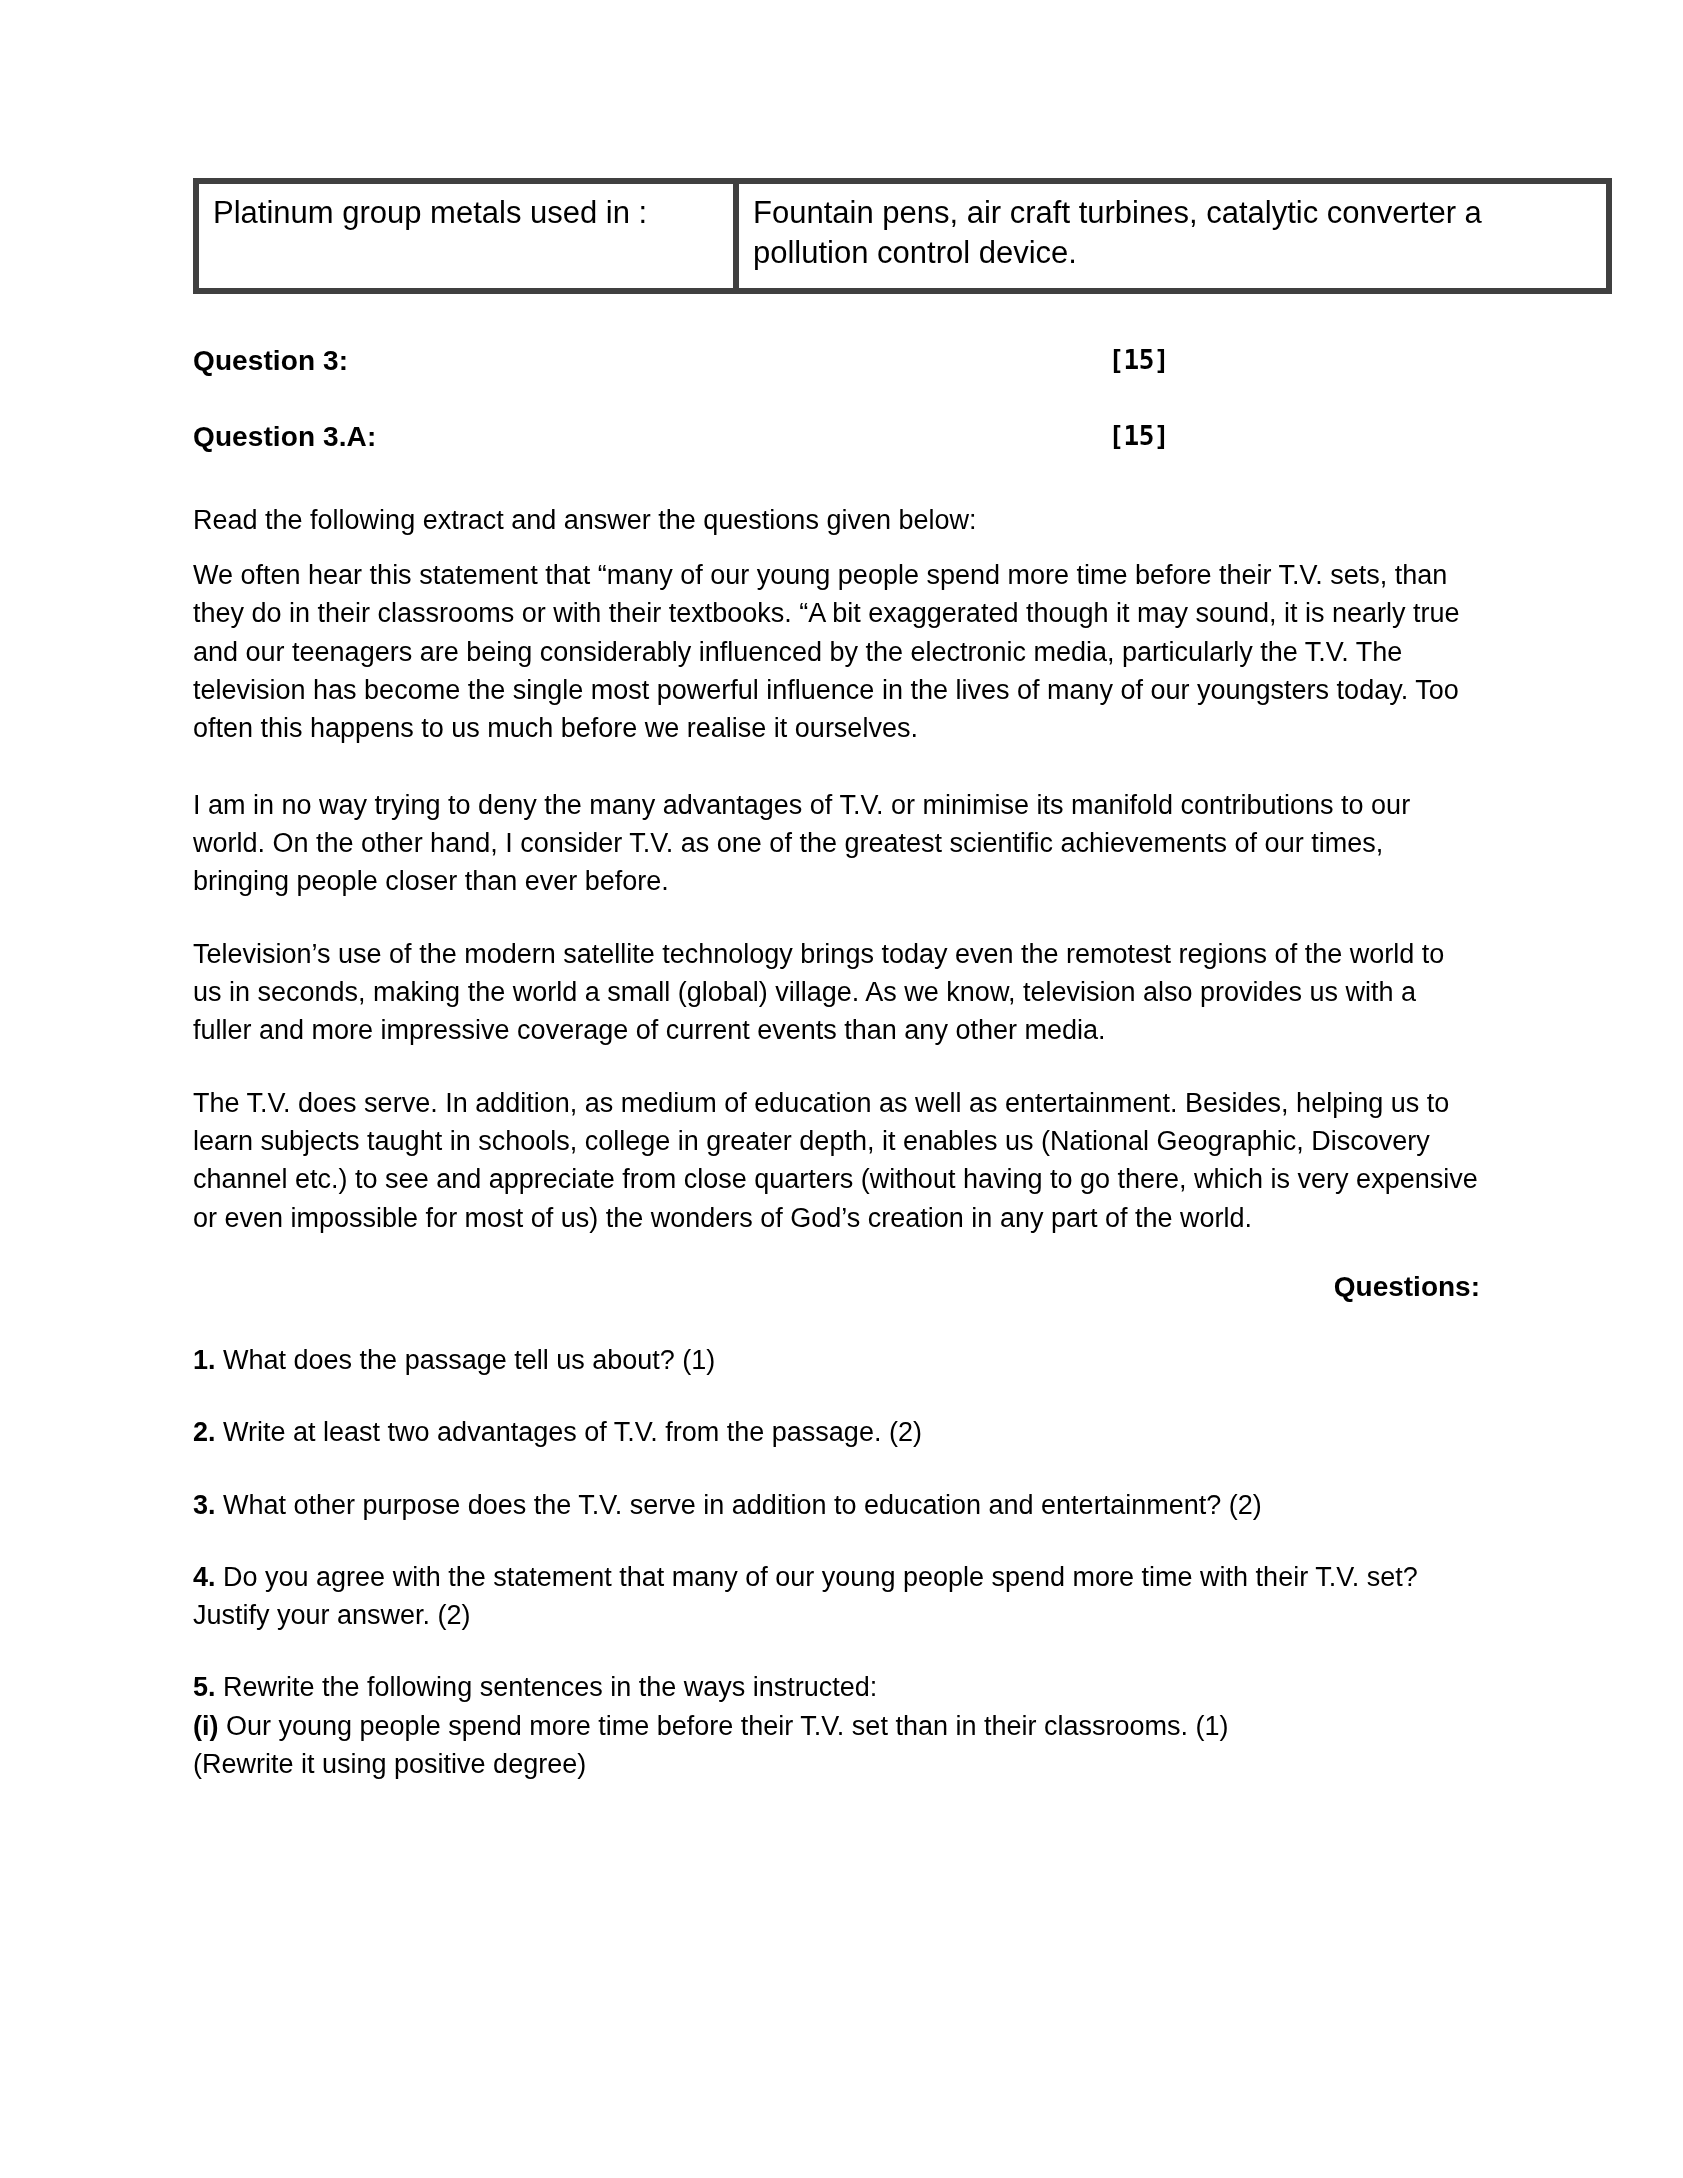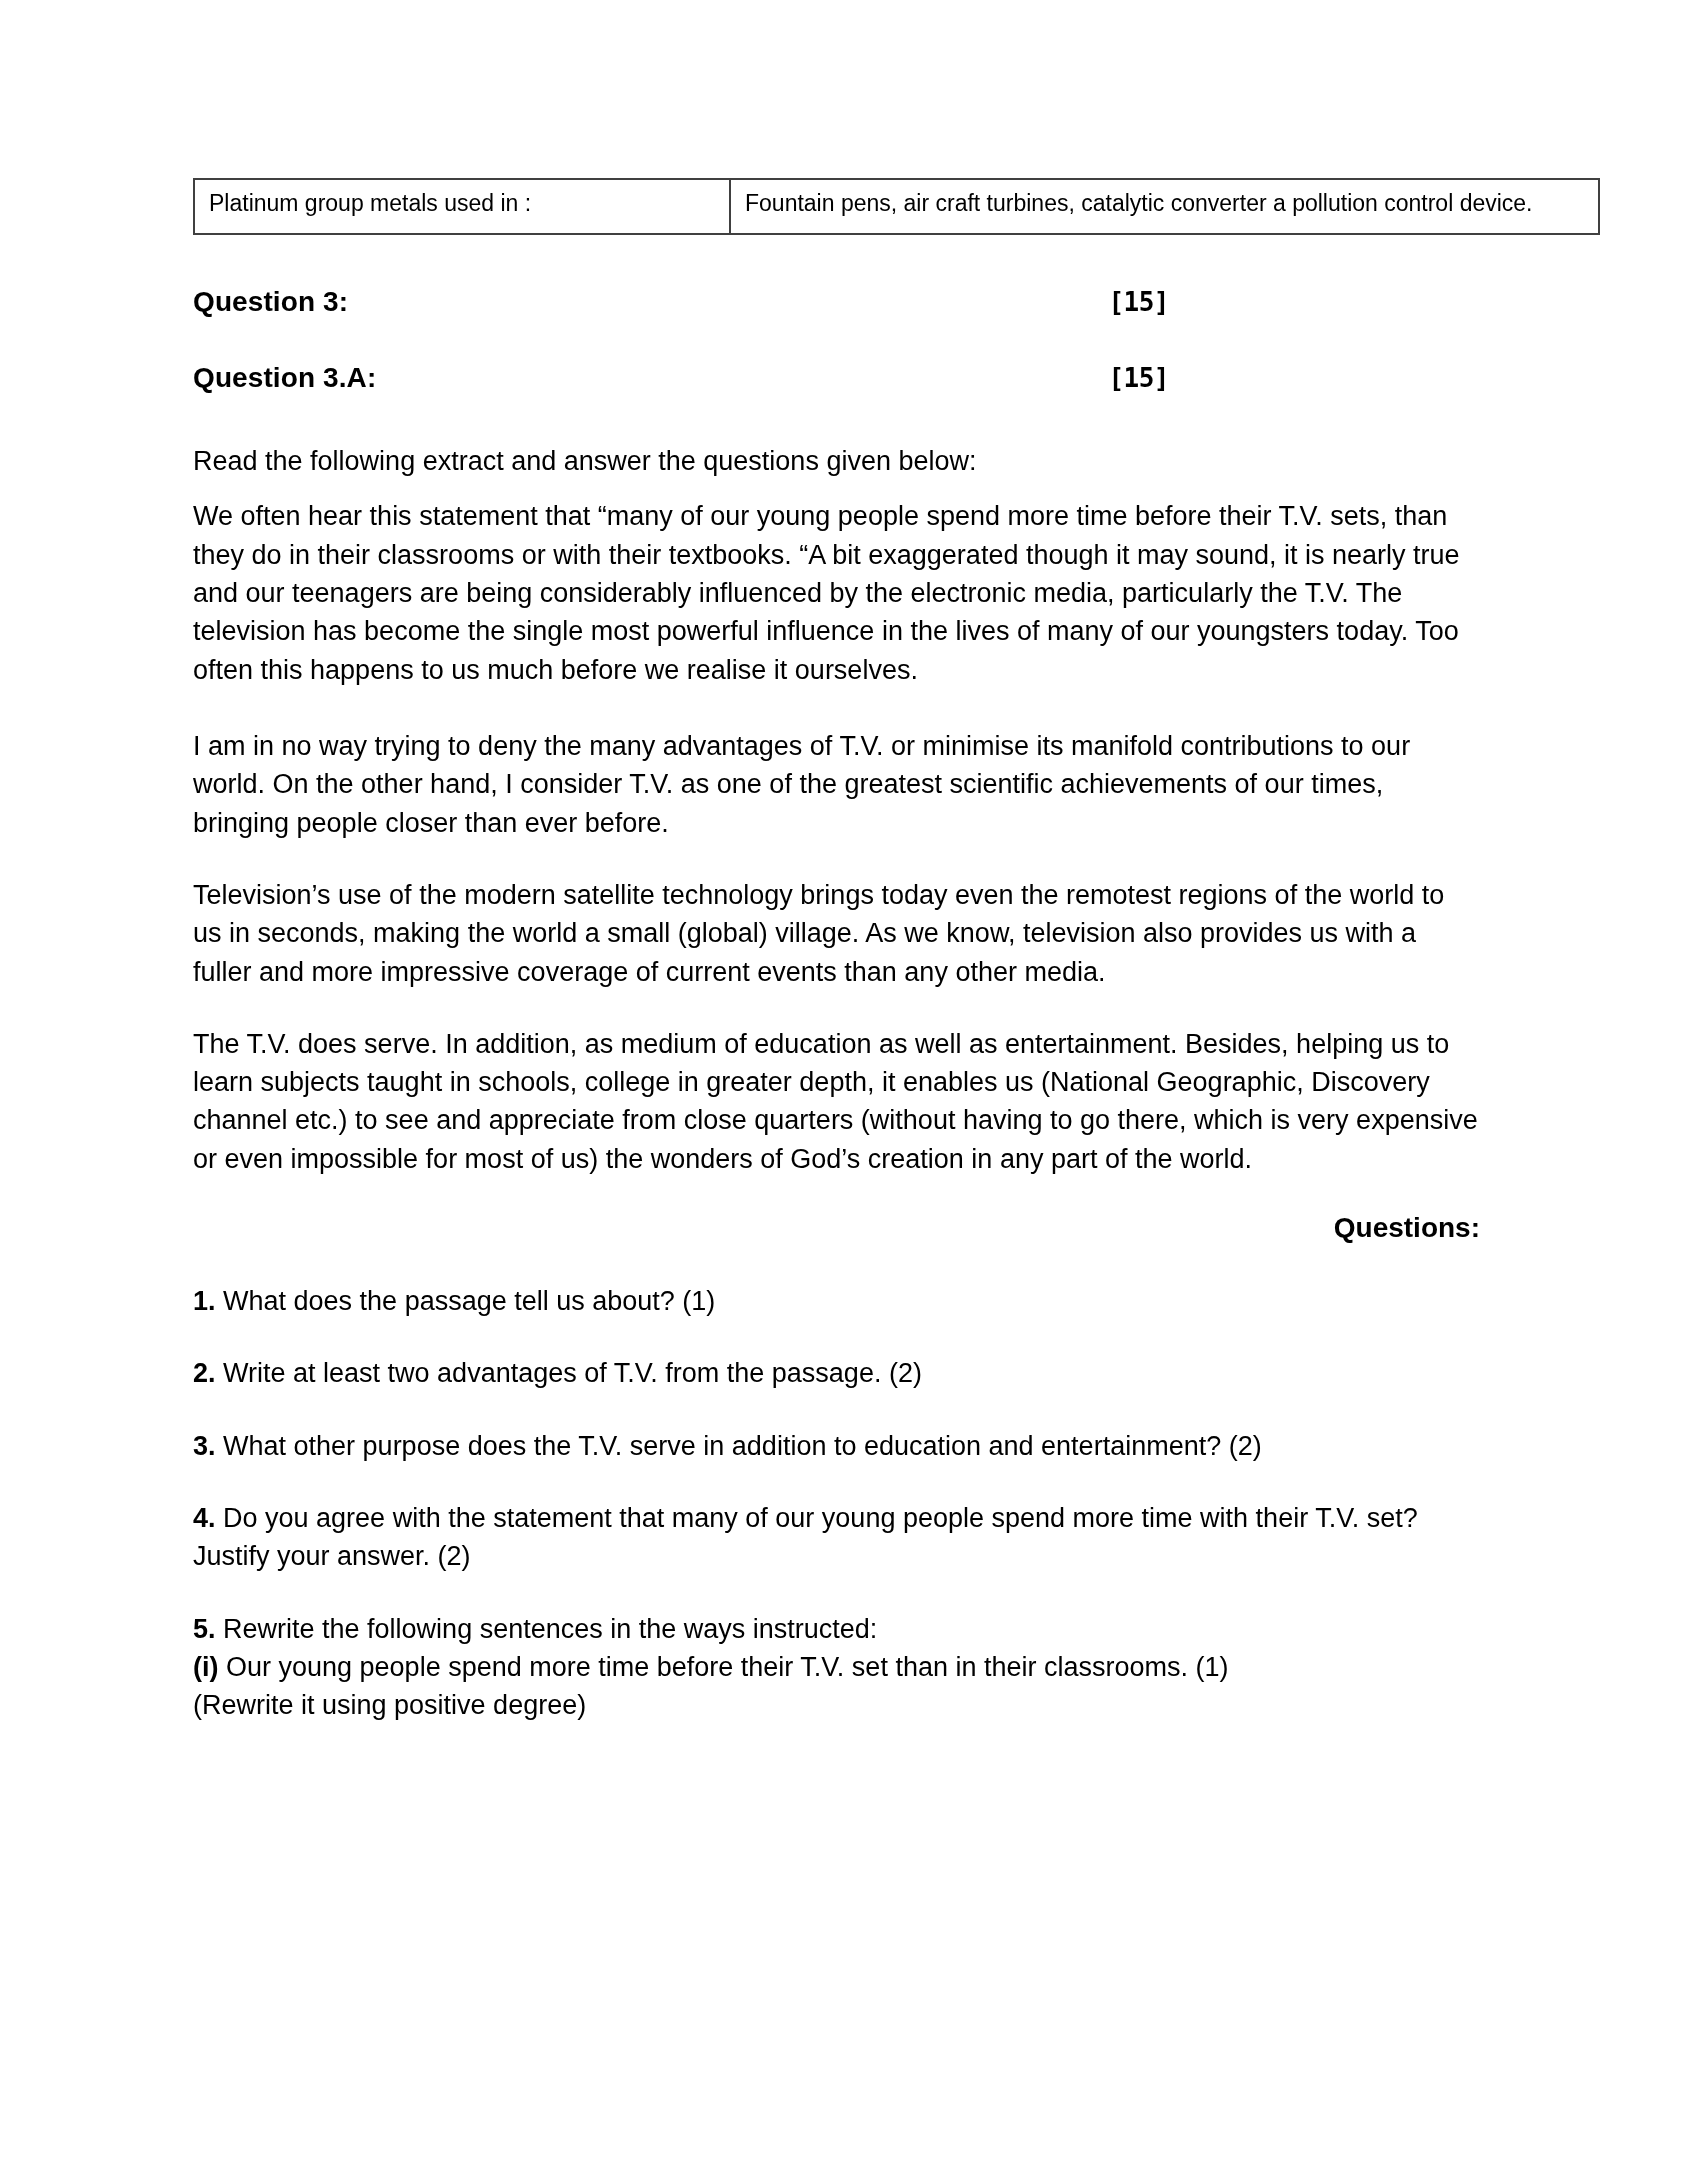--- a/index.html
+++ b/index.html
@@ -23,35 +23,35 @@
   }
 
   
   .info-table {
     width: 1348px;
     border-collapse: collapse;
     table-layout: fixed;
     margin-bottom: 51px;
   }
   .info-table td {
-    border: 2px solid #404040;
+    border: 6px solid #404040;
     padding: 9px 12px 14px 14px;
     vertical-align: top;
-    font-size: 23px;
+    font-size: 31px;
     line-height: 1.30;
     font-family: "Liberation Sans", sans-serif;
     margin-top: 24px;
   }
   .info-table td.cell-left { width: 508px; }
   .info-table td.cell-right { width: 841px; border-radius: 7px; }
 
   
   .q-head-row {
     display: flex;
-    align-items: center;
+    align-items: flex-start;
     margin-bottom: 44px;
   }
   .q-head-row.second { margin-bottom: 48px; }
   .q-head-label {
     font-size: 28px;
     font-weight: bold;
     letter-spacing: 0.1px;
     white-space: nowrap;
   }
   .q-head-marks {

